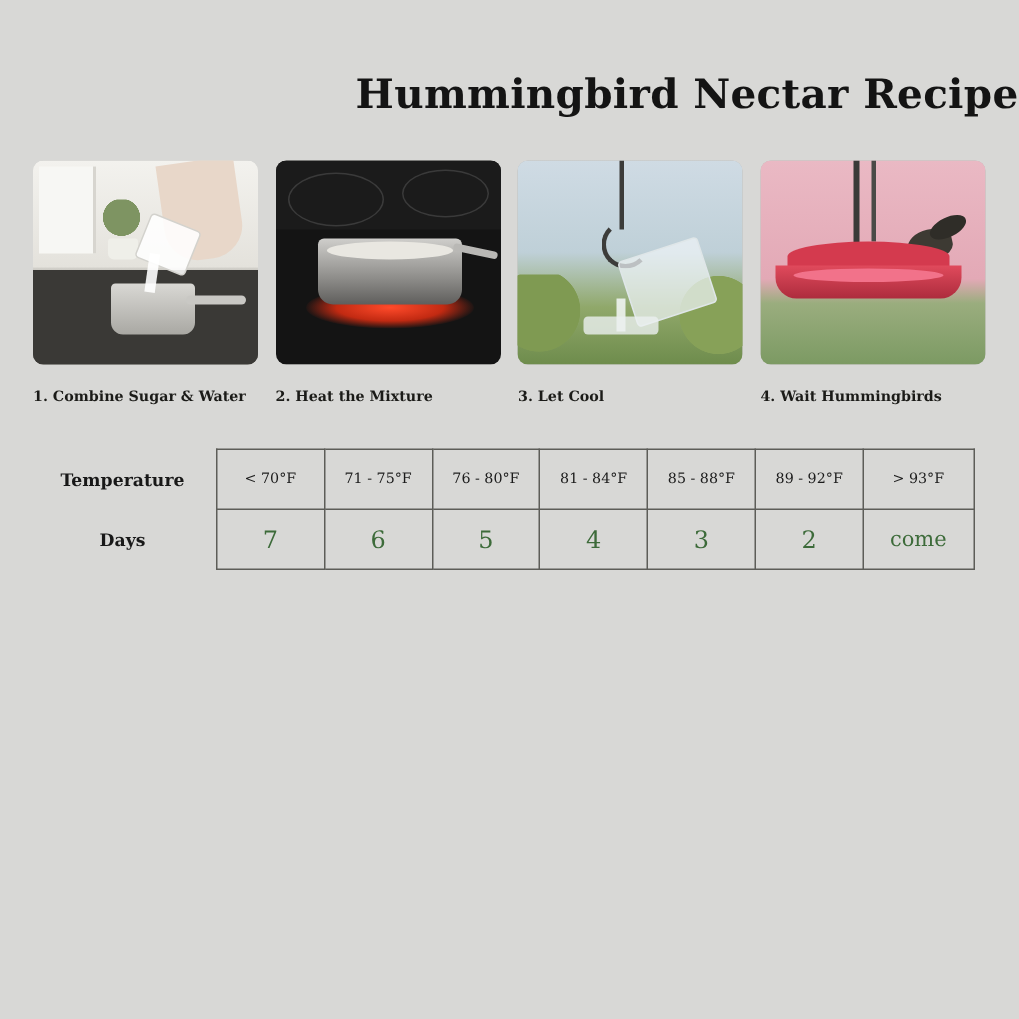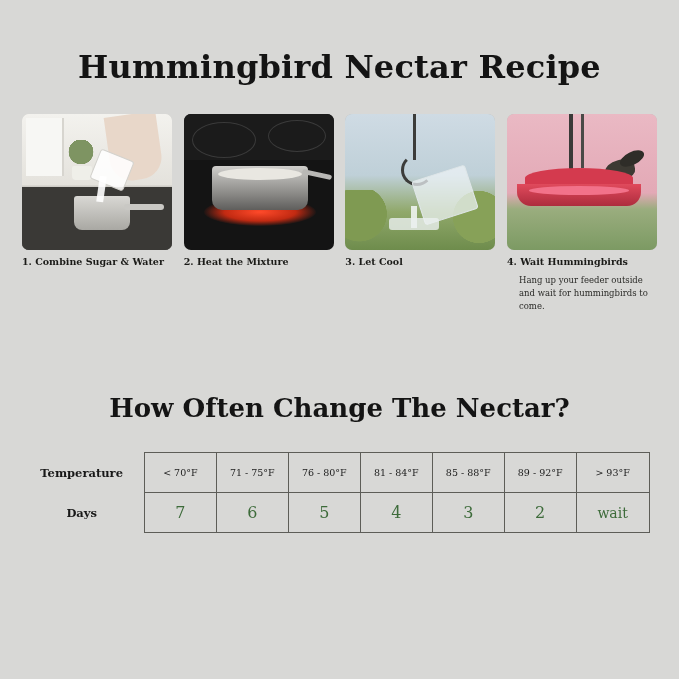--- a/index.html
+++ b/index.html
@@ -16,23 +16,23 @@
   }
   .page {
     position: relative;
     width: 679px;
     height: 679px;
     box-sizing: border-box;
   }
 
   
   .main-title {
-    text-align: center;
-    font-family: "DejaVu Serif", "Liberation Serif", serif;
-    font-size: 32px;
+    text-align: right;
+    font-family: "DejaVu Serif", "Liberation Serif", serif;
+    font-size: 27px;
     font-weight: bold;
     letter-spacing: 0.2px;
     color: #141414;
     margin: 0;
     padding-top: 48px;
   }
 
   
   .steps {
     display: flex;
@@ -50,21 +50,21 @@
     border-radius: 7px;
     overflow: hidden;
     position: relative;
     background: #b9b9b5;
   }
   .step-title {
     font-family: "DejaVu Serif", "Liberation Serif", serif;
     font-size: 9.5px;
     font-weight: bold;
     color: #1b1b18;
-    margin-top: 6px;
+    margin-top: 16px;
     line-height: 1.2;
   }
   .step-desc {
     font-family: "DejaVu Serif", "Liberation Serif", serif;
     font-size: 8.5px;
     line-height: 1.52;
     color: #2a2a27;
     margin-top: 7px;
     padding-left: 12px;
     padding-right: 2px;
@@ -230,26 +230,24 @@
           <div class="p4-rod"></div>
           <div class="p4-rod2"></div>
         <div class="p4-bird-body"></div>
           <div class="p4-bird-wing"></div>
           <div class="p4-bird-beak"></div>
         <div class="p4-dome"></div>
           <div class="p4-dish"></div>
           <div class="p4-dish-in"></div>
       </div>
       <div class="step-title">4. Wait Hummingbirds</div>
-      <div class="step-desc">Hang up your feeder outside and wait for hummingbirds to come.</div>
     </div>
 
   </div>
 
-  <h2 class="section-title">How Often Change The Nectar?</h2>
 
   <div class="table-wrap">
     <table class="nectar-table">
       <tbody>
           <tr class="temps">
         <th class="rowhead">Temperature</th>
         <td>&lt; 70°F</td>
         <td>71 - 75°F</td>
         <td>76 - 80°F</td>
         <td>81 - 84°F</td>
@@ -258,19 +256,19 @@
         <td>&gt; 93°F</td>
       </tr>
       <tr class="days">
         <th class="rowhead">Days</th>
         <td>7</td>
         <td>6</td>
         <td>5</td>
         <td>4</td>
         <td>3</td>
         <td>2</td>
-        <td class="daily">wait</td>
+        <td class="daily">come</td>
       </tr>
     </tbody>
       </table>
   </div>
 
 </div>
 
 </body></html>

